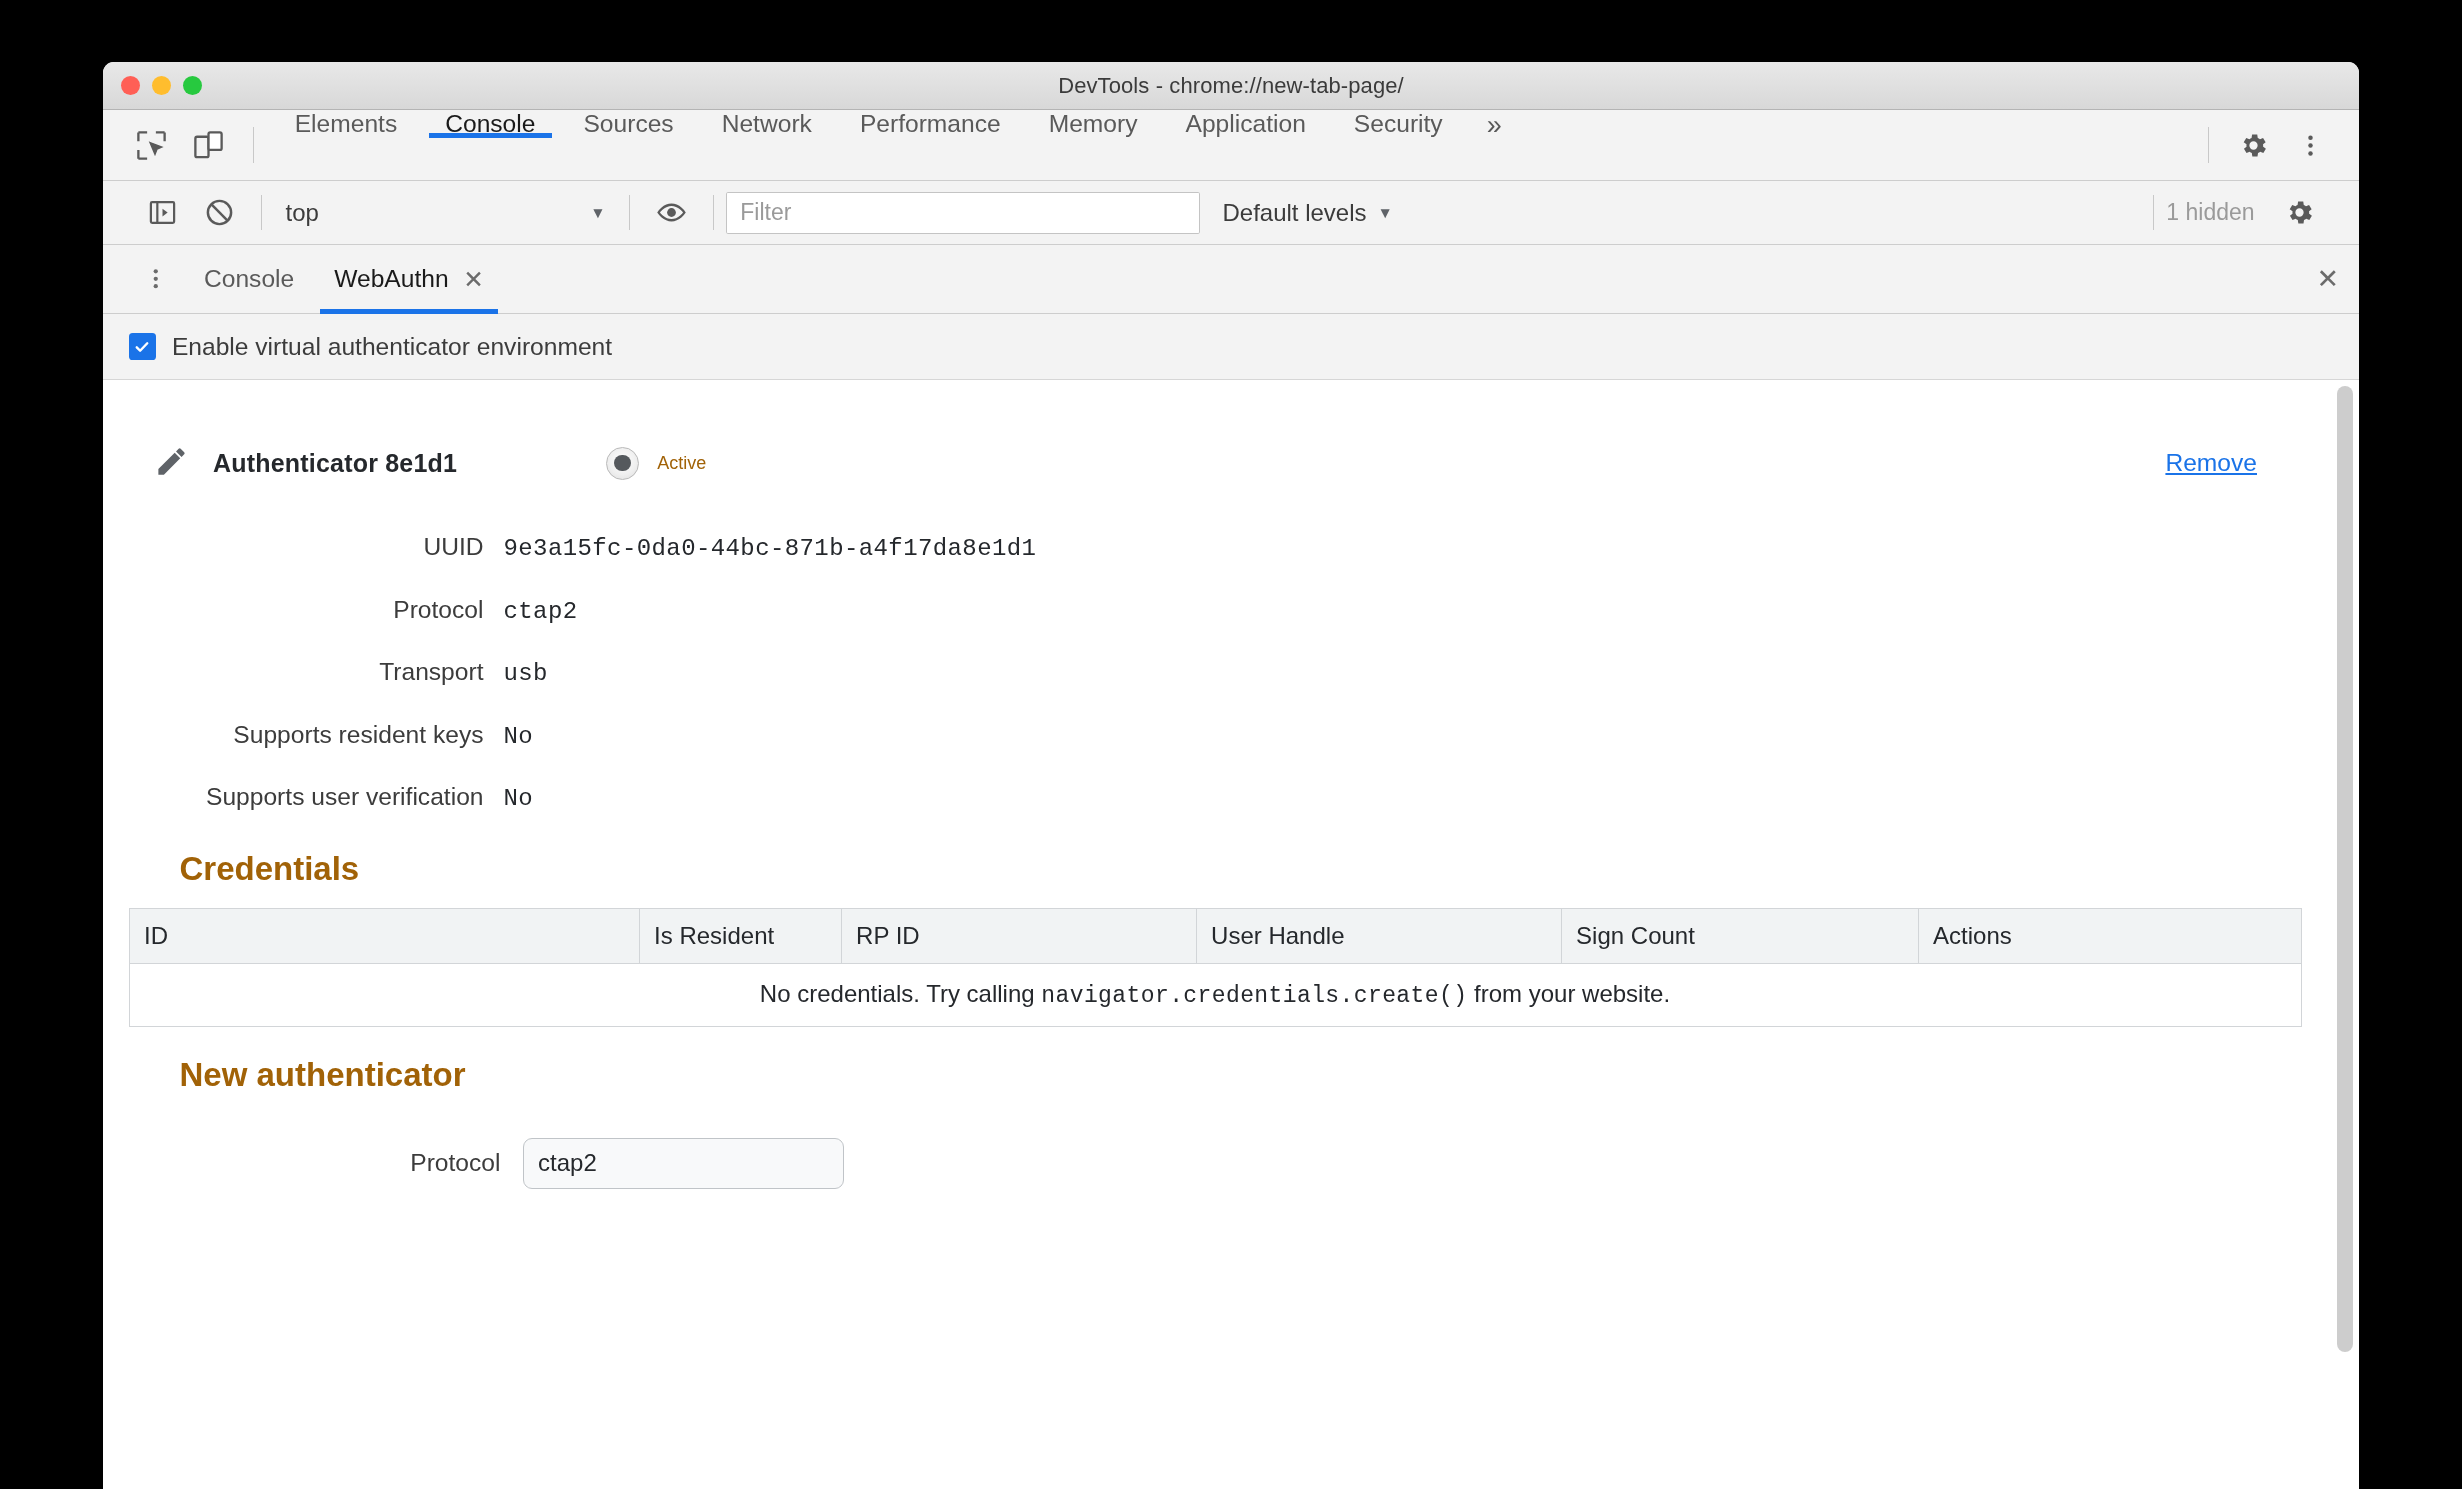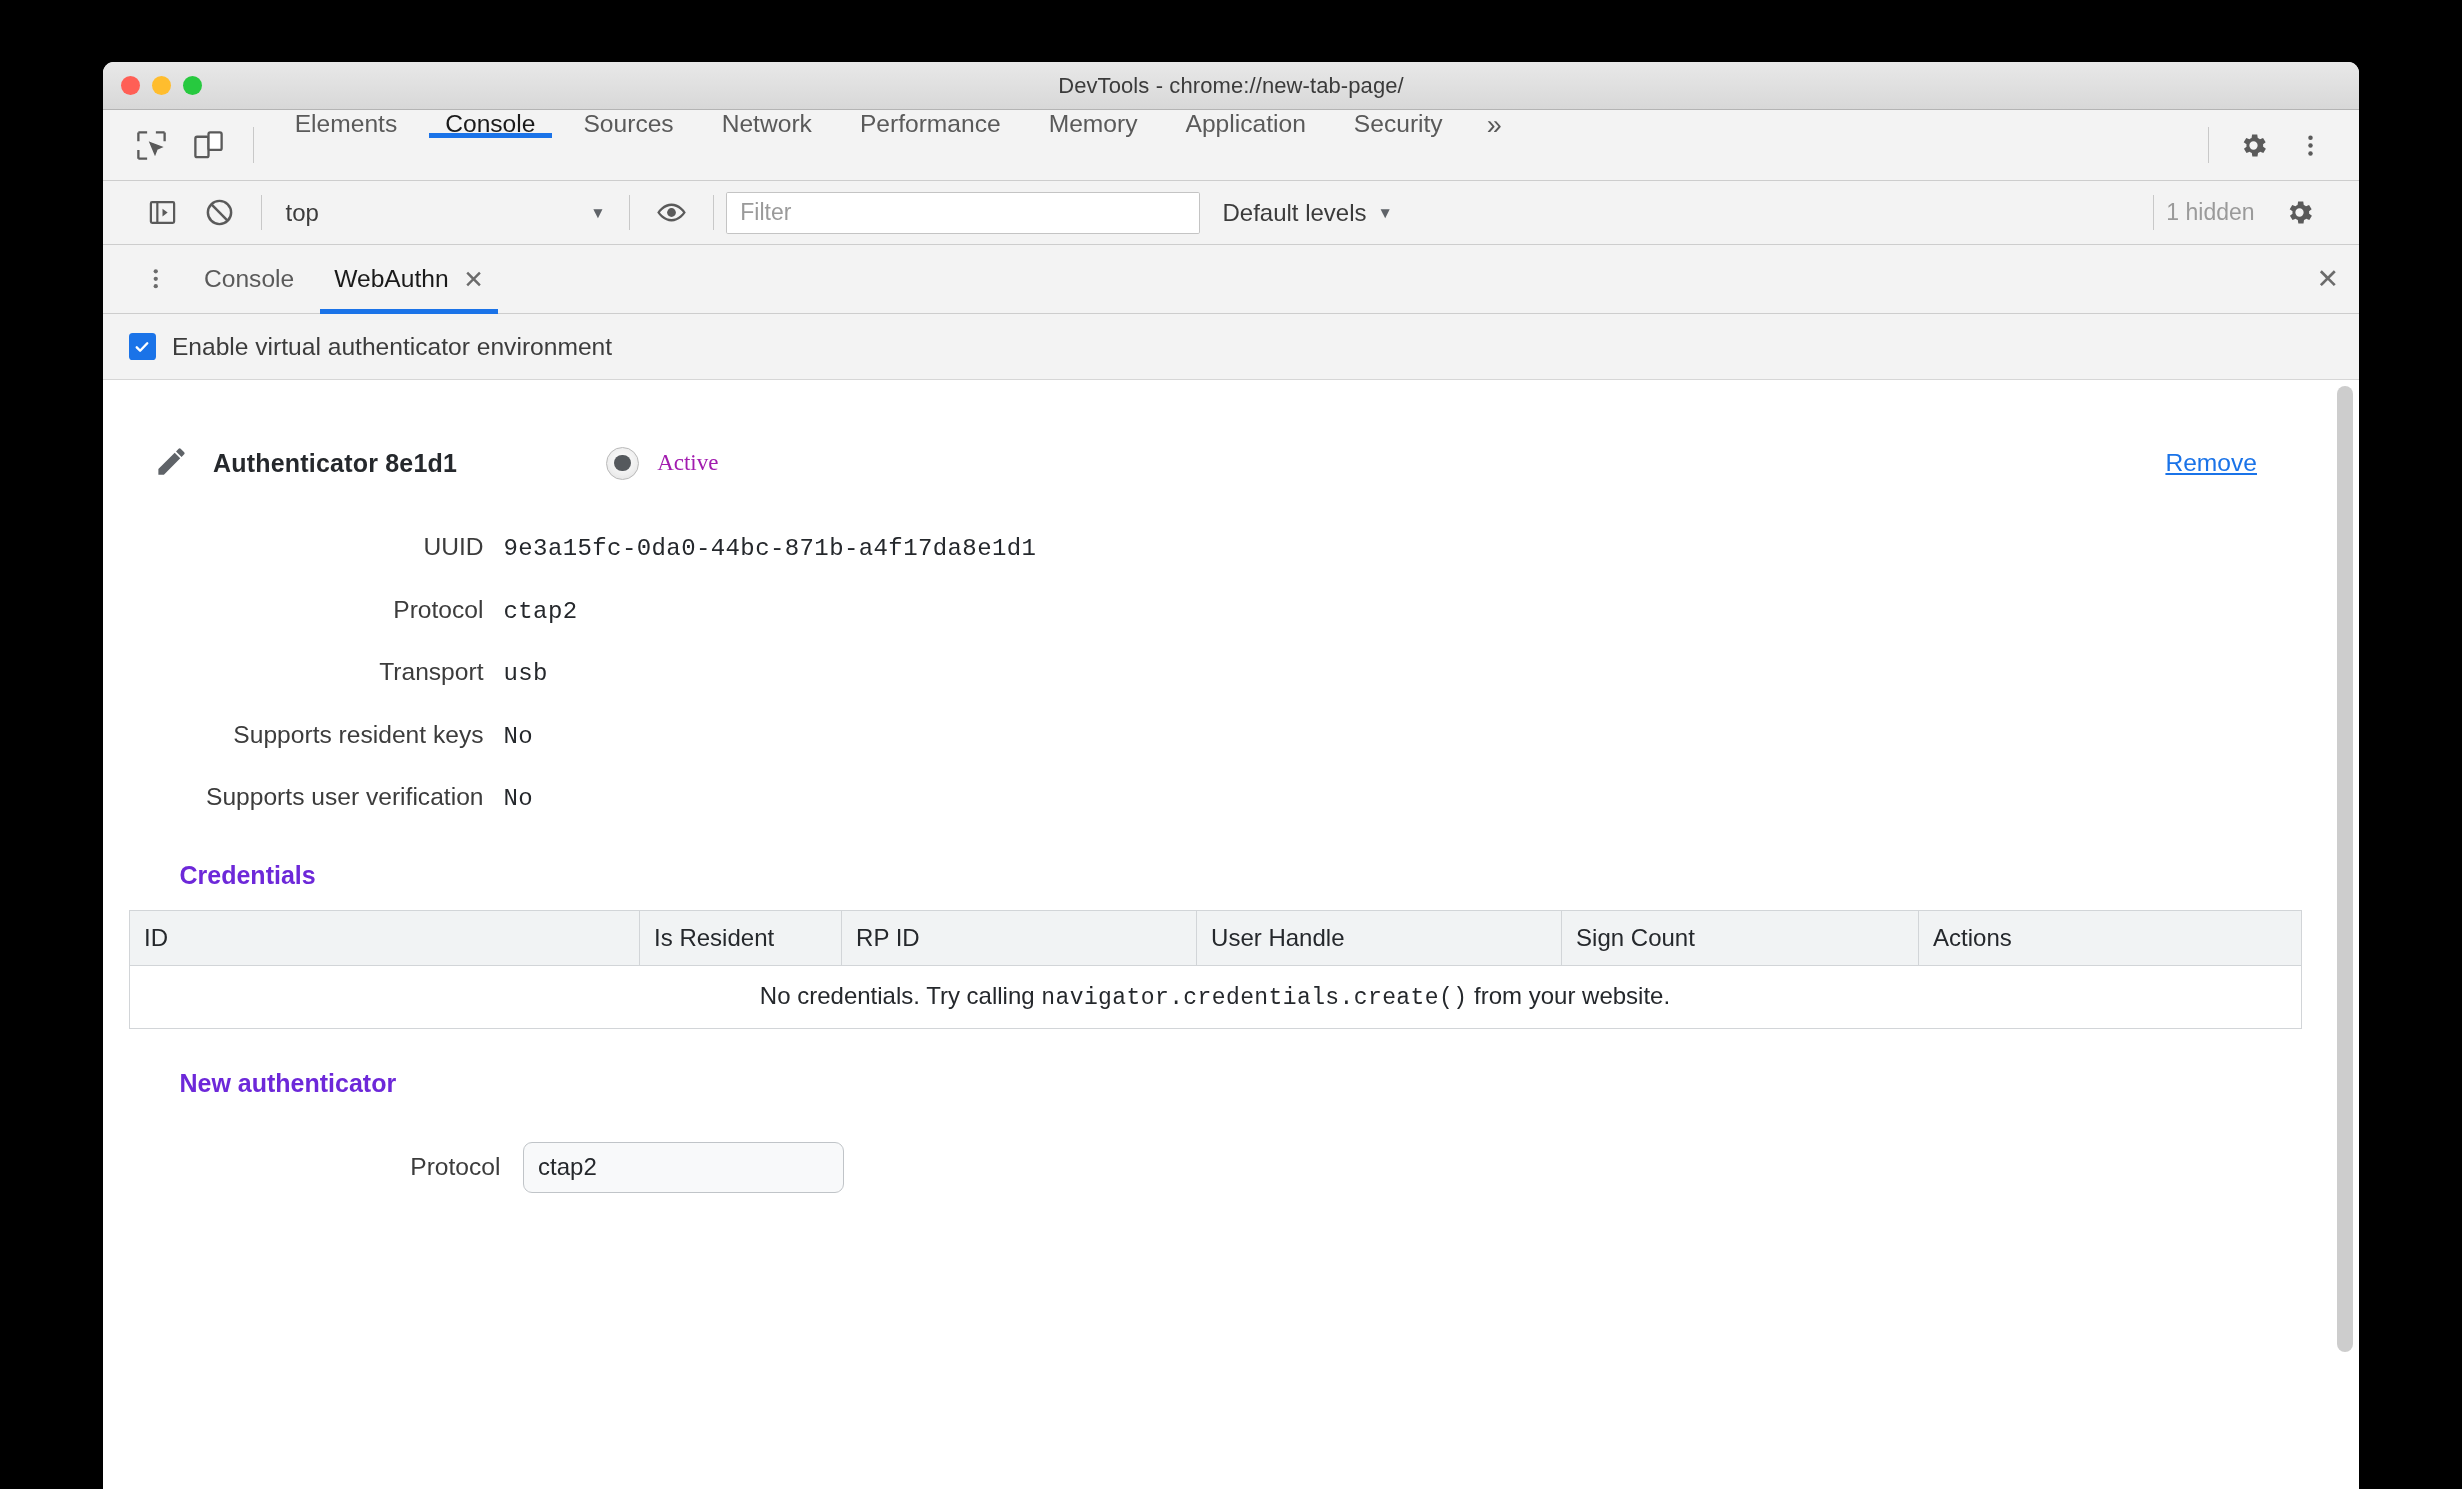--- a/index.html
+++ b/index.html
@@ -275,21 +275,21 @@
     border-radius: 50%;
     background: radial-gradient(circle at 50% 42%, #ffffff 0%, #efefef 58%, #dcdcdc 100%);
     border: 0.9px solid #b9b9b9;
     display: flex; align-items: center; justify-content: center;
     box-sizing: border-box;
   }
   .radio-dot {
     width: 16.4px; height: 16.4px; border-radius: 50%;
     background: #55595d;
   }
-  #active-label { font-size: 23px; color: #a21caf; font-family: Liberation Serif, serif; }
+  #active-label { font-size: 18px; color: #a16207; }
   #remove-link {
     margin-left: auto;
     font-size: 24.6px;
     color: #1a73e8;
     text-decoration: underline;
     padding-right: 66px;
   }
 
   .kv-list { margin-top: 20px; }
   .kv-row {
@@ -306,24 +306,24 @@
     padding-right: 20px;
   }
   .kv-val {
     font-family: "Liberation Mono", "DejaVu Sans Mono", monospace;
     font-size: 24px;
     color: #25282c;
     letter-spacing: 0.4px;
   }
 
   .section-title {
-    font-size: 25px;
+    font-size: 33px;
     font-weight: bold;
-    color: #6d28d9;
-    margin: 40px 0 20px 51px;
+    color: #a16207;
+    margin: 29px 0 20px 51px;
   }
 
   table.cred {
     width: 2173px;
     border-collapse: collapse;
     table-layout: fixed;
   }
   table.cred th {
     background: #f1f3f4;
     border: 0.9px solid #d2d5d8;

